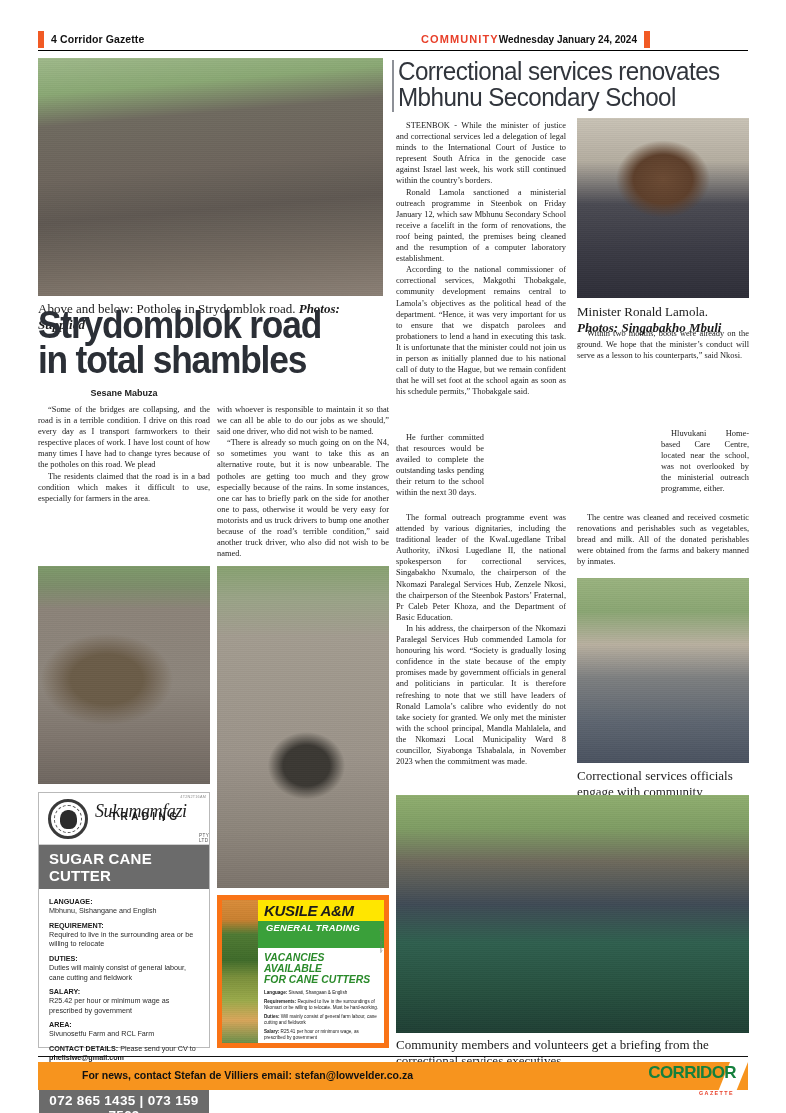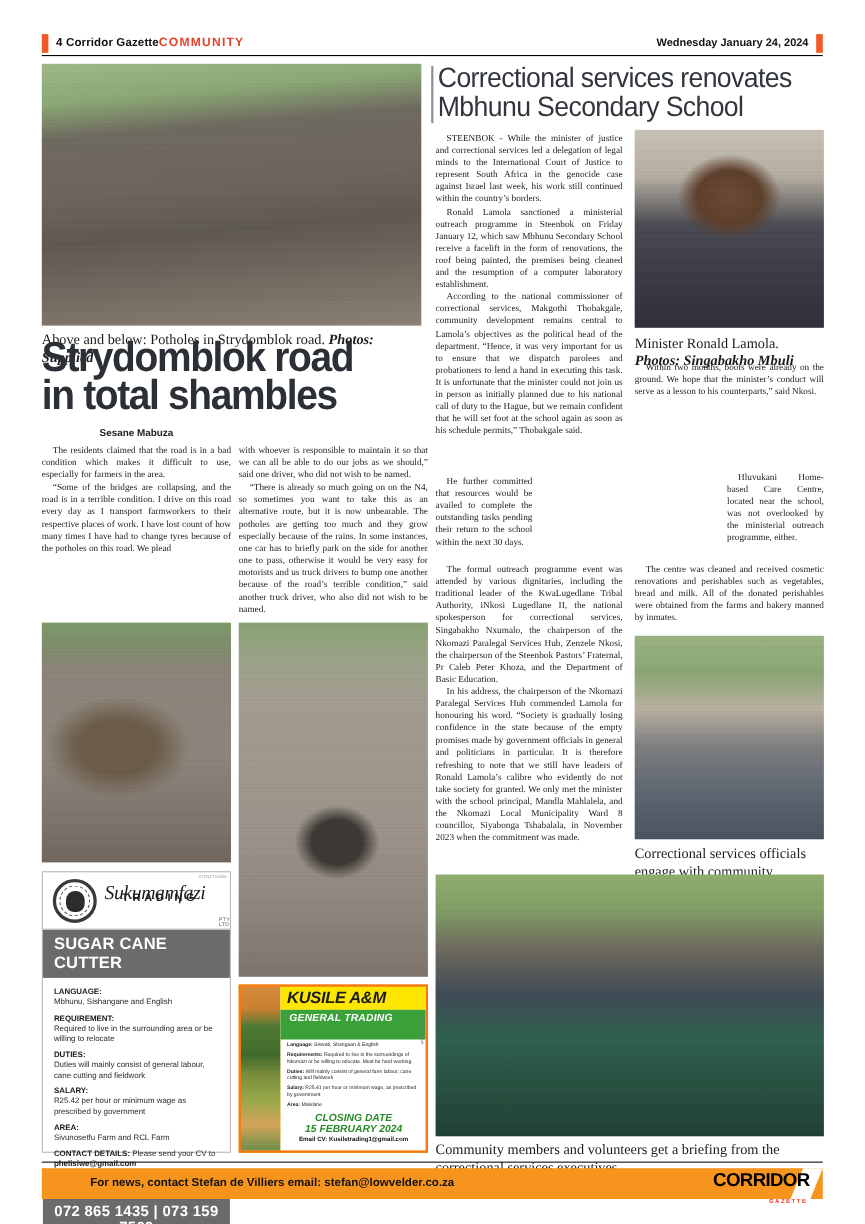--- a/index.html
+++ b/index.html
@@ -6,27 +6,27 @@
   html, body {
     width: 786px; height: 1113px;
     background: #ffffff;
     font-family: "Liberation Sans", sans-serif;
     overflow: hidden;
   }
   .page { position: relative; width: 786px; height: 1113px; background:#fff; }
 
   
   .masthead {
-    position:absolute; left:38px; top:28px; width:710px; height:22px;
+    position:absolute; left:38px; top:28px; width:612px; height:22px;
     display:flex; align-items:center;
   }
   .mast-rule { position:absolute; left:38px; top:50px; width:710px; height:1px; background:#000; }
   .mast-tick { width:6px; height:17px; background:#f15a24; flex:0 0 auto; }
   .mast-left { font-size:10.5px; font-weight:bold; color:#111; margin-left:7px; letter-spacing:.1px;}
-  .mast-center { flex:1; text-align:left; font-size:11px; font-weight:bold; color:#e8402a; letter-spacing:1.1px; }
+  .mast-center { flex:1; text-align:right; font-size:11px; font-weight:bold; color:#e8402a; letter-spacing:1.1px; }
   .mast-right { font-size:10px; font-weight:bold; color:#111; margin-right:7px; }
 
   
   .photo { background:#cfcfcf; position:absolute; overflow:hidden; }
   .ph-grad-road {
     background:
       linear-gradient(175deg,#9fb98a 0%, #8aa874 14%, #6f6a5f 26%, #6d655c 46%, #5f5852 62%, #736a60 80%, #8b8076 100%);
   }
   .ph-road2 {
     background:
@@ -137,21 +137,21 @@
   }
   .ad-body { padding:8px 10px 6px 10px; font-size:7.2px; color:#2a2a2a; line-height:1.3;}
   .ad-body .lbl { font-weight:bold; color:#1a1a1a; }
   .ad-body .sec { margin-bottom:5px; }
   .ad-phone-band {
     background:#6b6b6b; color:#fff; text-align:center; font-weight:bold;
     font-size:13.5px; letter-spacing:.3px; padding:5px 0;
   }
 
   
-  .kus-box { position:absolute; border:2px solid #f97316; background:#eab308; overflow:hidden;text-decoration:underline; }
+  .kus-box { position:absolute; border:5px solid #f97316; background:#8b5cf6; overflow:hidden;text-decoration:underline; }
   .kus-strip { position:absolute; left:0; top:0; width:36px; height:100%; }
   .kus-content { position:absolute; left:36px; top:0; right:0; bottom:0; background:#fff; }
   .kus-yellow { background:#ffe600; padding:2px 0 2px 6px; }
   .kus-title { font-size:15px; font-weight:bold; font-style:italic; color:#1c1c1c; letter-spacing:-.3px;}
   .kus-green-band { background:#3aa03a; color:#fff; font-style:italic; font-weight:bold; font-size:9.4px; padding:1px 0 15px 8px; letter-spacing:.2px;}
   .kus-vac { color:#2a8a2a; font-style:italic; font-weight:bold; font-size:10.4px; line-height:1.08; padding:4px 4px 2px 6px; }
   .kus-det { padding:2px 5px 0 6px; font-size:4.6px; line-height:1.32; color:#1a1a1a;}
   .kus-det .k { font-weight:bold; }
   .kus-det p { margin-bottom:3px; }
   .kus-close { text-align:center; color:#2a8a2a; font-style:italic; font-weight:bold; font-size:9.4px; line-height:1.1; margin-top:3px;}
@@ -169,21 +169,21 @@
     background:#fff;
     transform: skewX(-22deg); transform-origin: top right;
   }
   .footer-text {
     position:absolute; left:82px; top:1069px;
     font-size:10.5px; font-weight:bold; color:#111;
   }
   .footer-logo {
     position:absolute; right:50px; top:1064px; text-align:right;
   }
-  .footer-logo .c1 { font-size:17px; font-weight:bold; color:#000000; letter-spacing:-.6px; line-height:1;margin-left:48px;}
+  .footer-logo .c1 { font-size:17px; font-weight:bold; color:#15803d; letter-spacing:-.6px; line-height:1;margin-left:48px;}
   .footer-logo .c2 { font-size:5.4px; font-weight:bold; color:#e8402a; letter-spacing:1.4px; background:#fff; display:inline-block; padding:0 2px;}
 </style>
 </head>
 <body>
 
 <div class="page">
 
   <div class="masthead">
     <div class="mast-tick"></div>
     <div class="mast-left">4 Corridor Gazette</div>
@@ -200,22 +200,22 @@
   </div>
 
   <div class="headline-main">
     <div>Strydomblok road</div>
     <div>in total shambles</div>
   </div>
 
   <div class="byline">Sesane Mabuza</div>
 
   <div class="bodycol" style="left:38px; top:404px; width:172px;">
+    <p>“Some of the bridges are collapsing, and the road is in a terrible condition. I drive on this road every day as I transport farmworkers to their respective places of work. I have lost count of how many times I have had to change tyres because of the potholes on this road. We plead</p>
     <p>The residents claimed that the road is in a bad condition which makes it difficult to use, especially for farmers in the area.</p>
-    <p>“Some of the bridges are collapsing, and the road is in a terrible condition. I drive on this road every day as I transport farmworkers to their respective places of work. I have lost count of how many times I have had to change tyres because of the potholes on this road. We plead</p>
   </div>
 
   <div class="bodycol" style="left:217px; top:404px; width:172px;">
     <p class="noind">with whoever is responsible to maintain it so that we can all be able to do our jobs as we should,” said one driver, who did not wish to be named.</p>
     <p>“There is already so much going on on the N4, so sometimes you want to take this as an alternative route, but it is now unbearable. The potholes are getting too much and they grow especially because of the rains. In some instances, one car has to briefly park on the side for another one to pass, otherwise it would be very easy for motorists and us truck drivers to bump one another because of the road’s terrible condition,” said another truck driver, who also did not wish to be named.</p>
   </div>
 
   <div class="photo ph-road2 ph-noise" style="left:38px; top:566px; width:172px; height:218px;"></div>
   <div class="photo ph-road3 ph-noise" style="left:217px; top:566px; width:172px; height:322px;"></div>
 
@@ -259,20 +259,24 @@
     <div class="ad-phone-band">072 865 1435 | 073 159 7569</div>
   </div>
 
   <div class="kus-box" style="left:217px; top:895px; width:172px; height:153px;">
     <div class="kus-strip ph-ad-collage ph-noise"></div>
     <div class="kus-content">
       <div class="kus-yellow">
         <div class="kus-title">KUSILE A&amp;M</div>
       </div>
       <div class="kus-green-band">GENERAL TRADING</div>
+      <div class="kus-vac">
+        <div>VACANCIES AVAILABLE</div>
+        <div>FOR CANE CUTTERS</div>
+      </div>
       <div class="kus-det">
         <p><span class="k">Language:</span><span> Siswati, Shangaan &amp; English</span></p>
         <p><span class="k">Requirements:</span><span> Required to live in the surroundings of Nkomazi or be willing to relocate. Must be hard-working.</span></p>
         <p><span class="k">Duties:</span><span> Will mainly consist of general farm labour, cane cutting and fieldwork</span></p>
         <p><span class="k">Salary:</span><span> R25.41 per hour or minimum wage, as prescribed by government</span></p>
         <p><span class="k">Area:</span><span> Malelane</span></p>
         <div class="kus-close">
           <div>CLOSING DATE</div>
           <div>15 FEBRUARY 2024</div>
         </div>

